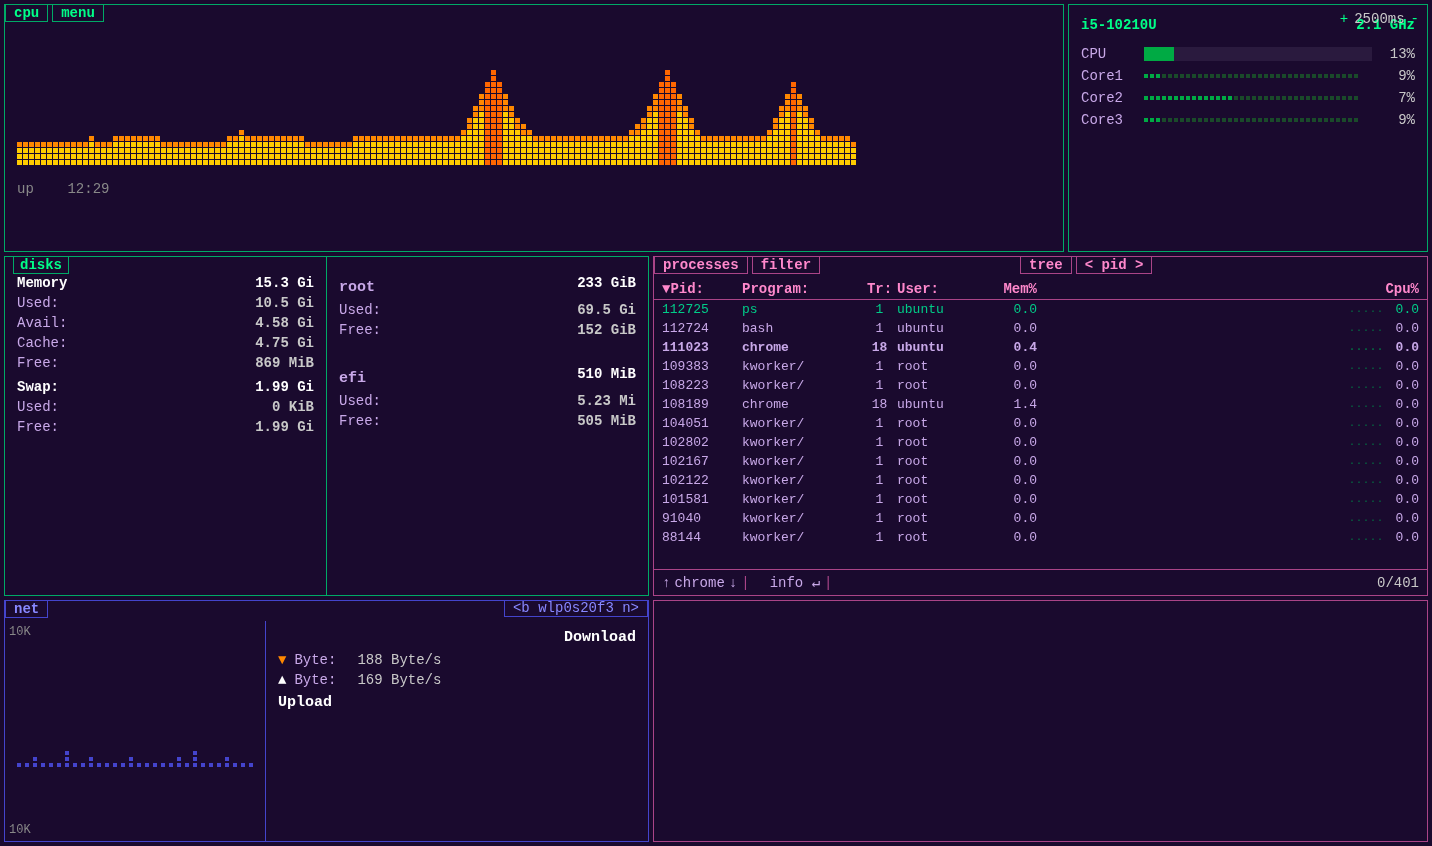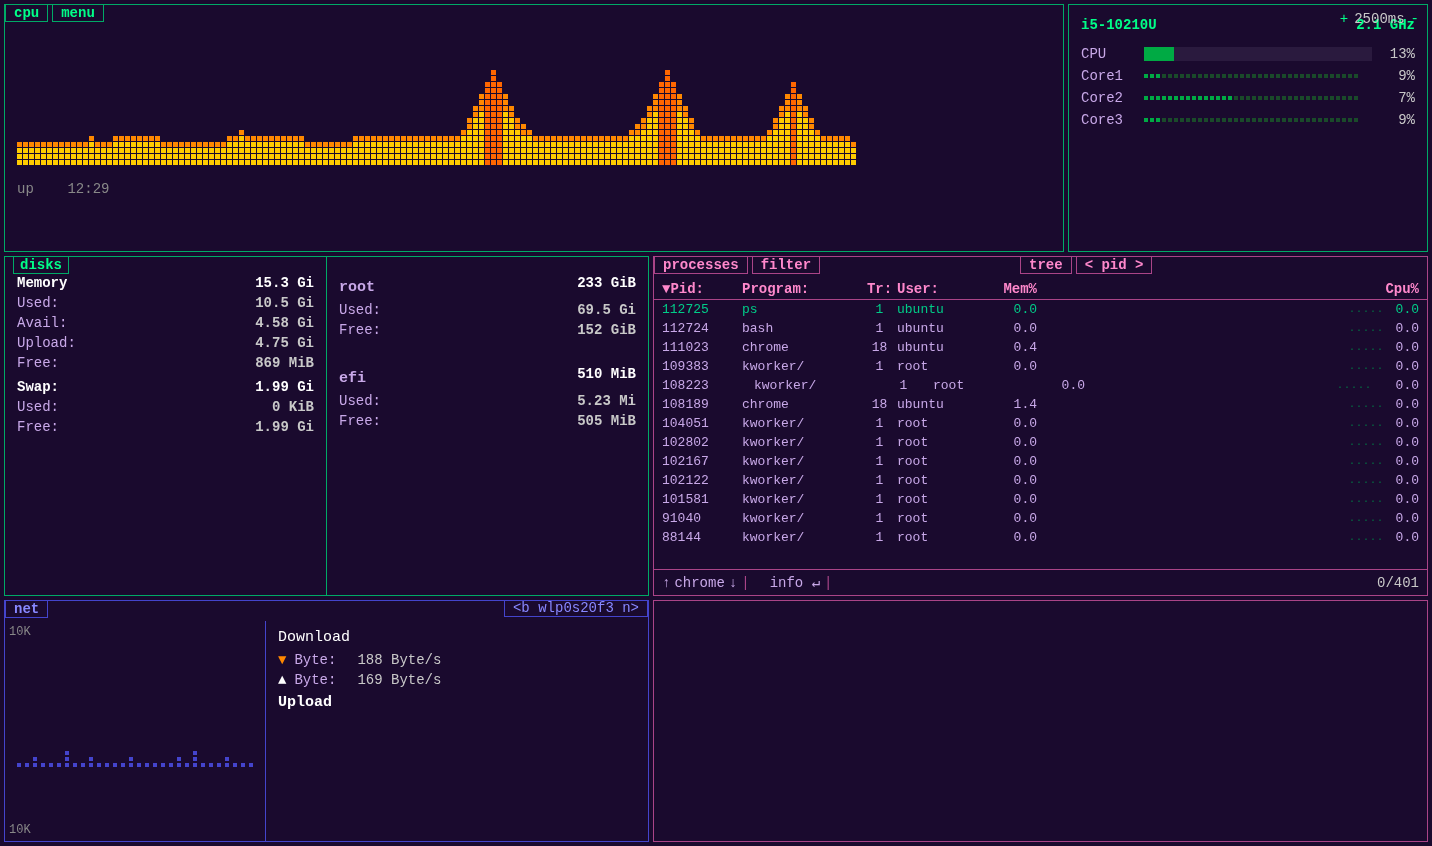--- a/index.html
+++ b/index.html
@@ -249,23 +249,24 @@
       color: #888888;
       font-size: 12px;
     }
     .net-info {
       flex: 1;
       padding: 8px 12px;
       border-left: 1px solid #4444cc;
     }
     .net-section-title {
       color: #ffffff;
-      font-weight: normal;
+      font-weight: bold;
       font-size: 15px;
       margin-bottom: 4px;
+      text-align: right;
     }
     .net-row {
       display: flex;
       align-items: center;
       gap: 8px;
       padding: 2px 0;
       font-size: 14px;
     }
     .down-arrow { color: #ff8800; }
     .up-arrow { color: #ffffff; }
@@ -1604,21 +1605,21 @@
         </div>
         <div class="data-row">
           <span class="data-label">Used:</span>
           <span class="data-value">10.5 Gi</span>
         </div>
         <div class="data-row">
           <span class="data-label">Avail:</span>
           <span class="data-value">4.58 Gi</span>
         </div>
         <div class="data-row">
-          <span class="data-label">Upload:</span>
+          <span class="data-label">Cache:</span>
           <span class="data-value">4.75 Gi</span>
         </div>
         <div class="data-row">
           <span class="data-label">Free:</span>
           <span class="data-value">869 MiB</span>
         </div>
         <div class="data-row" style="margin-top:4px;">
           <span class="data-bold">Swap:</span>
           <span class="data-bold">1.99 Gi</span>
         </div>
@@ -1692,21 +1693,21 @@
             <span class="proc-pid">112724</span>
             <span class="proc-prog">bash</span>
             <span class="proc-tr">1</span>
             <span class="proc-user">ubuntu</span>
             <span class="proc-mem">0.0</span>
             <span style="flex:1;text-align:right;display:flex;justify-content:flex-end;align-items:center;gap:1px;font-size:10px;color:#007744;">
               <span style="letter-spacing:1px">.....</span>
             </span>
             <span style="width:35px;text-align:right;font-size:13px;">0.0</span>
           </div>
-          <div class="proc-row" style="color:#c8a8e8;">
+          <div class="proc-row" style="color:#c8a8e8;font-weight:bold;">
             <span class="proc-pid">111023</span>
             <span class="proc-prog">chrome</span>
             <span class="proc-tr">18</span>
             <span class="proc-user">ubuntu</span>
             <span class="proc-mem">0.4</span>
             <span style="flex:1;text-align:right;display:flex;justify-content:flex-end;align-items:center;gap:1px;font-size:10px;color:#007744;">
               <span style="letter-spacing:1px">.....</span>
             </span>
             <span style="width:35px;text-align:right;font-size:13px;">0.0</span>
           </div>
@@ -1714,21 +1715,21 @@
             <span class="proc-pid">109383</span>
             <span class="proc-prog">kworker/</span>
             <span class="proc-tr">1</span>
             <span class="proc-user">root</span>
             <span class="proc-mem">0.0</span>
             <span style="flex:1;text-align:right;display:flex;justify-content:flex-end;align-items:center;gap:1px;font-size:10px;color:#007744;">
               <span style="letter-spacing:1px">.....</span>
             </span>
             <span style="width:35px;text-align:right;font-size:13px;">0.0</span>
           </div>
-          <div class="proc-row" style="color:#c8a8e8;gap:12px;">
+          <div class="proc-row" style="color:#c8a8e8;">
             <span class="proc-pid">108223</span>
             <span class="proc-prog">kworker/</span>
             <span class="proc-tr">1</span>
             <span class="proc-user">root</span>
             <span class="proc-mem">0.0</span>
             <span style="flex:1;text-align:right;display:flex;justify-content:flex-end;align-items:center;gap:1px;font-size:10px;color:#007744;">
               <span style="letter-spacing:1px">.....</span>
             </span>
             <span style="width:35px;text-align:right;font-size:13px;">0.0</span>
           </div>

